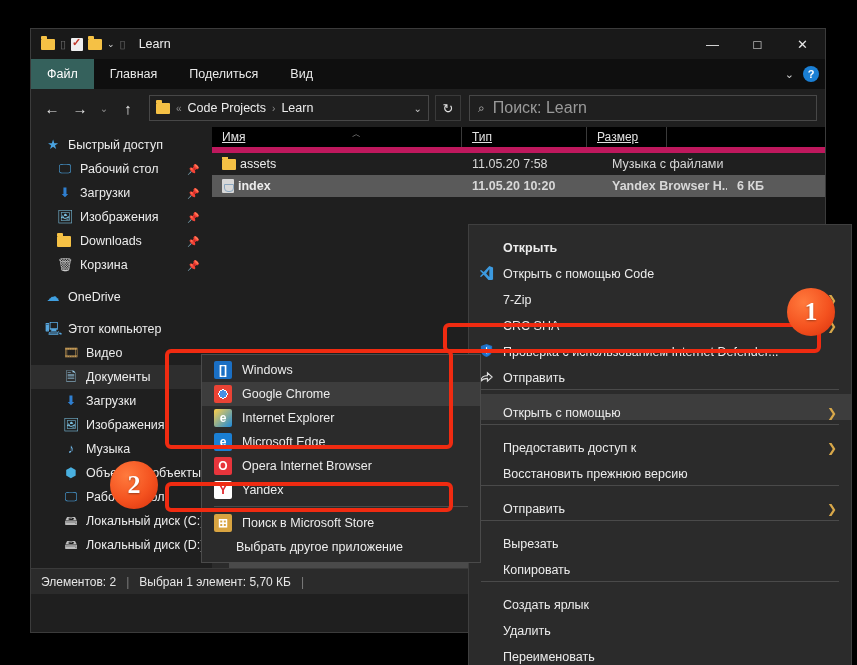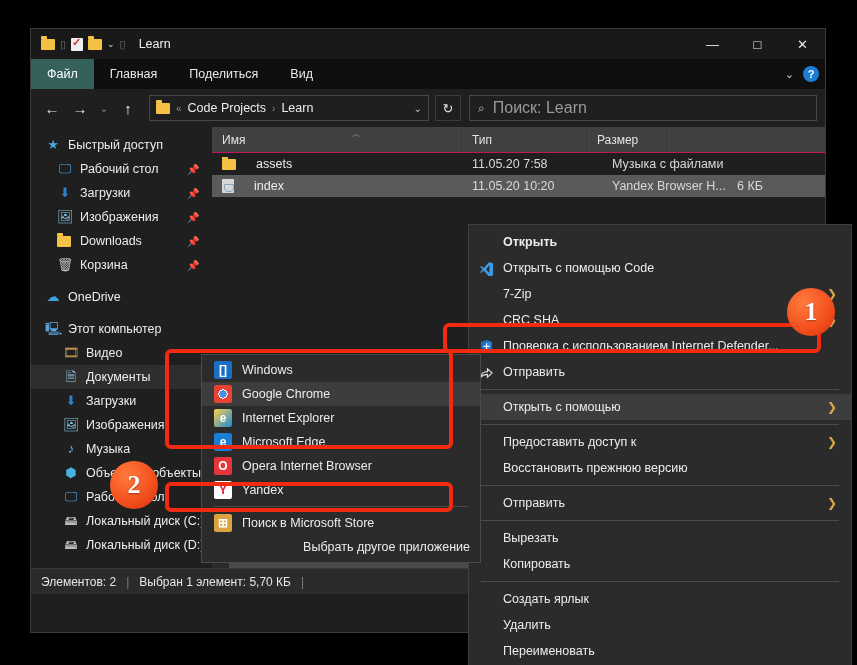--- a/index.html
+++ b/index.html
@@ -111,36 +111,36 @@
   .sbitem.indent1 { padding-left: 26px; }
   .sbitem.indent2 { padding-left: 32px; }
   .sbitem.sel { background: #2e2e2e; }
   .sbitem .pin { position: absolute; right: 12px; color: #c8c8c8; font-size: 10px; }
   .sb-ico { width: 16px; height: 16px; flex: 0 0 16px; position: relative; }
   .sb-gap { height: 8px; }
   .glyph { font-size: 13px; line-height: 16px; display: block; text-align: center; }
   
   .listpane { flex: 1; background: #1f1f1f; position: relative; }
   .colhdr {
-    height: 26px; display: flex; border-bottom: 1px solid #be185d;
-    background: #404040; font-size: 12px; color: #e2e2e2; position: relative;
+    height: 26px; display: flex; border-bottom: 6px solid #be185d;
+    background: #000000; font-size: 12px; color: #e2e2e2; position: relative; text-decoration: underline;
   }
   .colhdr .ch {
     display: flex; align-items: center; padding-left: 10px;
     border-right: 1px solid #3a3a3a;
   }
   .sortcaret {
     position: absolute; left: 140px; top: 1px; color: #9a9a9a; font-size: 9px;
   }
   .frow {
     height: 22px; display: flex; align-items: center; font-size: 12.5px;
     color: #ededed;
   }
-  .frow.selected { background: #5a5a5a; }
-  .fcell { padding-left: 10px; display: flex; align-items: center; gap: 20px;
+  .frow.selected { background: #5a5a5a; font-weight: bold; }
+  .fcell { padding-left: 10px; display: flex; align-items: center; gap: 4px;
            white-space: nowrap; overflow: hidden; }
   .fileico-folder {
     width: 14px; height: 11px; background: #f5c145; position: relative;
     border-radius: 1px; flex: 0 0 14px;
   }
   .fileico-folder::before {
     content: ""; position: absolute; left: 0; top: -3px; width: 6px; height: 3px;
     background: #f5c145; border-radius: 1px 1px 0 0;
   }
   .fileico-doc {
@@ -178,41 +178,41 @@
   .vb-lines { display: flex; flex-direction: column; gap: 2px; }
   .vb-line { width: 7px; height: 2px; background: #bbb; }
   .vb-img { width: 14px; height: 11px; background: #8fcbe8; border: 1px solid #ddd; }
   
   .ctxmenu {
     position: absolute; left: 437px; top: 195px; width: 384px;
     background: #2b2b2b; border: 1px solid #3f3f3f;
     padding: 4px 0; font-size: 12.5px; color: #ececec; z-index: 30;
   }
   .ctxitem {
-    height: 26px; display: flex; align-items: center; padding: 0 12px 0 34px;
+    height: 26px; display: flex; align-items: flex-end; padding: 0 12px 0 34px;
     position: relative;
   }
   .ctxitem.bold { font-weight: bold; }
   .ctxitem.hl { background: #3d3d3d; }
   .ctxitem .arrow { position: absolute; right: 14px; color: #d8a84a; font-size: 12px; }
   .ctxitem .ci { position: absolute; left: 9px; width: 17px; height: 17px;
                  display: flex; align-items: center; justify-content: center; }
   .ctxsep { height: 1px; background: #4a4a4a; margin: 4px 12px; }
   
   .submenu {
     position: absolute; left: 170px; top: 325px; width: 280px;
     background: #2b2b2b; border: 1px solid #4a4a4a;
     padding: 3px 0; font-size: 12.5px; color: #ececec; z-index: 40;
   }
   .subitem {
     height: 24px; display: flex; align-items: center; gap: 10px;
     padding: 0 10px 0 12px; position: relative;
   }
   .subitem.hl { background: #3d3d3d; }
-  .subitem.noicon { padding-left: 34px; justify-content: flex-end; }
+  .subitem.noicon { padding-left: 34px; }
   .appico {
     width: 18px; height: 18px; flex: 0 0 18px; border-radius: 2px;
     display: flex; align-items: center; justify-content: center;
     font-size: 12px; font-weight: bold; color: #fff;
   }
   
   .ai-brackets { background: #1a6fc4; }
   .ai-chrome { background: radial-gradient(circle at 50% 50%, #4a90e2 0 28%, #fff 28% 36%, #ea4335 36% 100%); }
   .ai-ie { background: linear-gradient(135deg,#ffd04a,#1c8adb); }
   .ai-edge { background: #1a7fd4; }

